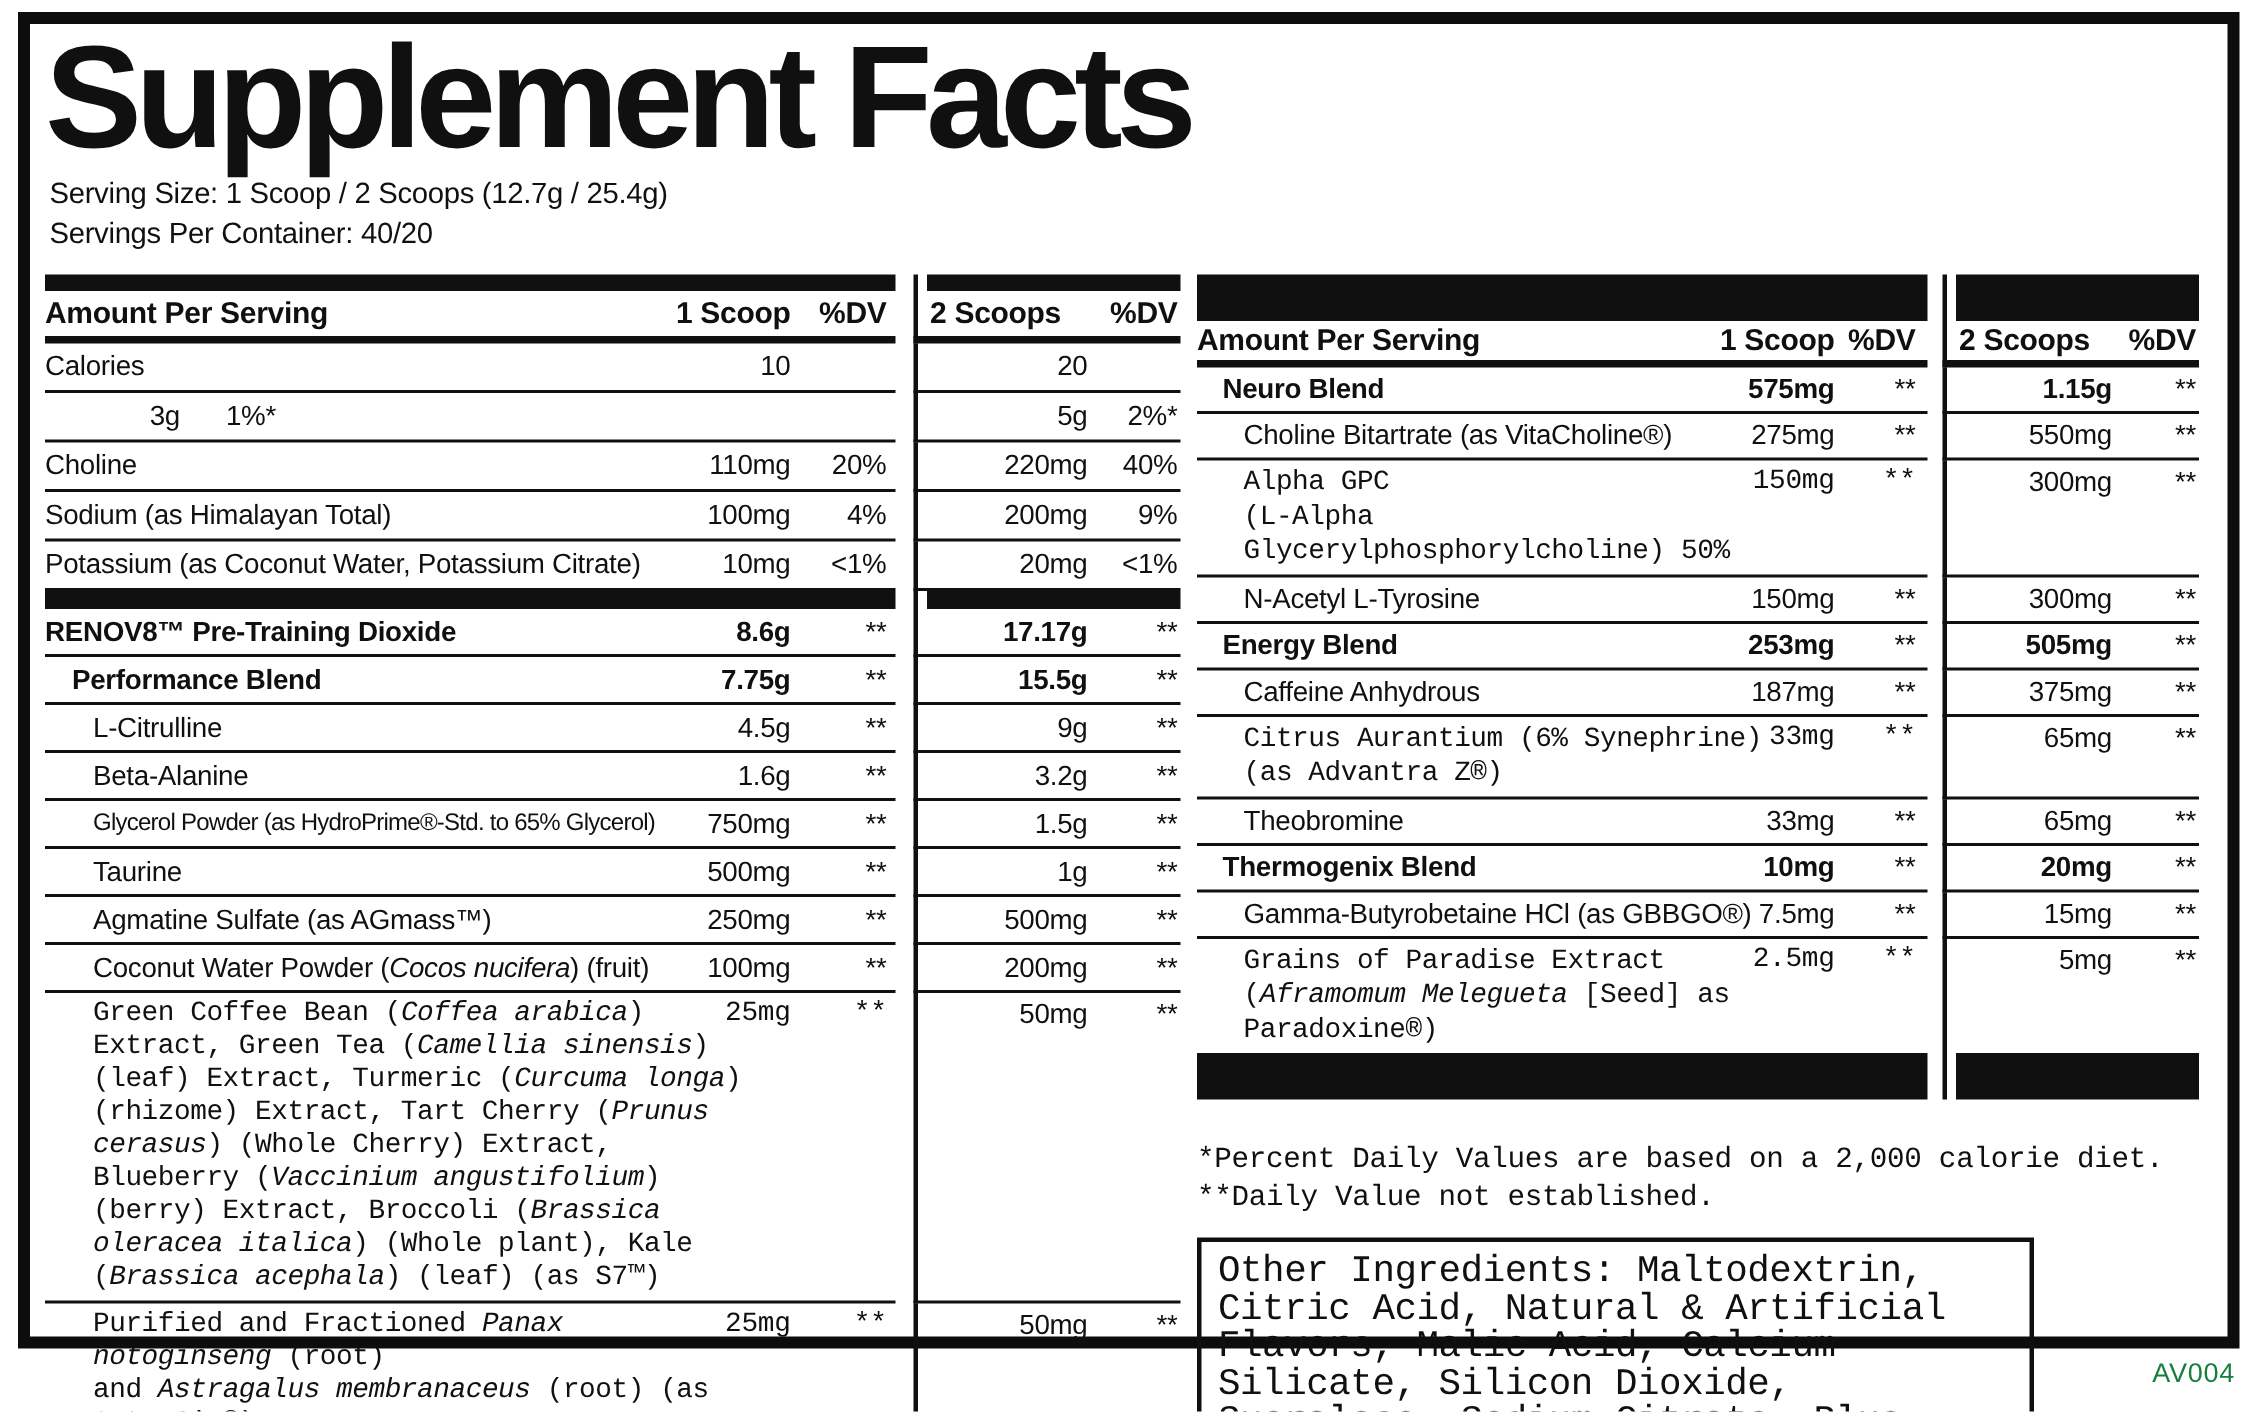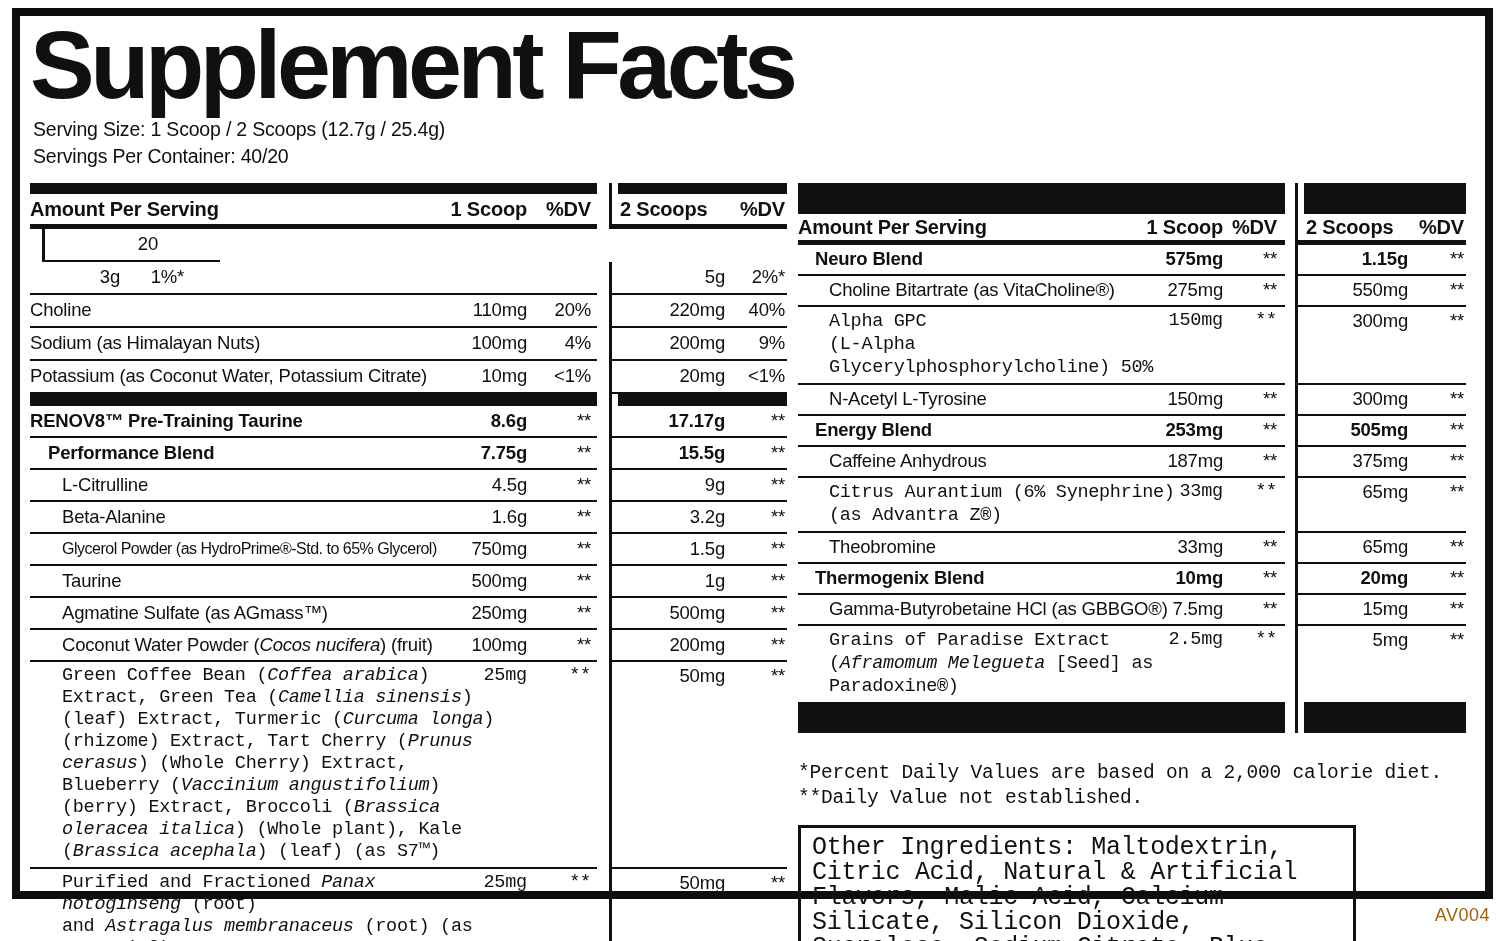--- a/index.html
+++ b/index.html
@@ -79,21 +79,21 @@
 
   
   .fnotes{margin-top:28px;font-size:19.5px;letter-spacing:-0.2px;font-family:Liberation Mono, monospace;}
   .fn{line-height:25px;}
   .oi-box{margin-top:14px;border:3px solid #101010;padding:7px 11px;
           font-size:25px;line-height:25px;letter-spacing:-0.3px;
           width:558px;box-sizing:border-box;}
   .contains{margin-top:16px;font-size:25px;}
 
   .code{position:absolute;right:10px;top:905px;font-size:18px;
-        color:#a16207;letter-spacing:0.5px;}
+        color:#15803d;letter-spacing:0.5px;}
 </style>
 </head>
 <body>
 
 <div class="page">
   <div class="frame"></div>
 
   <div class="title">Supplement Facts</div>
   <div class="sub sub1">Serving Size: 1 Scoop / 2 Scoops (12.7g / 25.4g)</div>
   <div class="sub sub2">Servings Per Container: 40/20</div>
@@ -113,20 +113,25 @@
         <div class="v1">1 Scoop</div>
         <div class="d1">%DV</div>
       </div>
       <div class="rp">
         <div class="v2">2 Scoops</div>
         <div class="d2">%DV</div>
       </div>
     </div>
     <div id="left-top-rows">
         <div class="row">
+          <div class="lp">
+            <div class="name i0">Calories</div>
+            <div class="v1">10</div>
+            <div class="d1"></div>
+          </div>
           <div class="rp">
             <div class="v2">20</div>
             <div class="d2"></div>
           </div>
         </div>
         <div class="row">
           <div class="lp">
             <div class="v1">3g</div>
             <div class="d1">1%*</div>
           </div>
@@ -141,21 +146,21 @@
             <div class="v1">110mg</div>
             <div class="d1">20%</div>
           </div>
           <div class="rp">
             <div class="v2">220mg</div>
             <div class="d2">40%</div>
           </div>
         </div>
         <div class="row">
           <div class="lp">
-            <div class="name i0">Sodium (as Himalayan Nuts)</div>
+            <div class="name i0">Sodium (as Himalayan Total)</div>
             <div class="v1">100mg</div>
             <div class="d1">4%</div>
           </div>
           <div class="rp">
             <div class="v2">200mg</div>
             <div class="d2">9%</div>
           </div>
         </div>
         <div class="row">
           <div class="lp">
@@ -173,21 +178,21 @@
       <div class="lp">
           <div class="bar"></div>
         </div>
       <div class="rp">
           <div class="bar"></div>
         </div>
     </div>
     <div id="left-complex-rows">
         <div class="row b">
           <div class="lp">
-            <div class="name i0">RENOV8™ Pre-Training Taurine</div>
+            <div class="name i0">RENOV8™ Pre-Training Dioxide</div>
             <div class="v1">8.6g</div>
             <div class="d1">**</div>
           </div>
           <div class="rp">
             <div class="v2">17.17g</div>
             <div class="d2">**</div>
           </div>
         </div>
         <div class="row b">
           <div class="lp">

